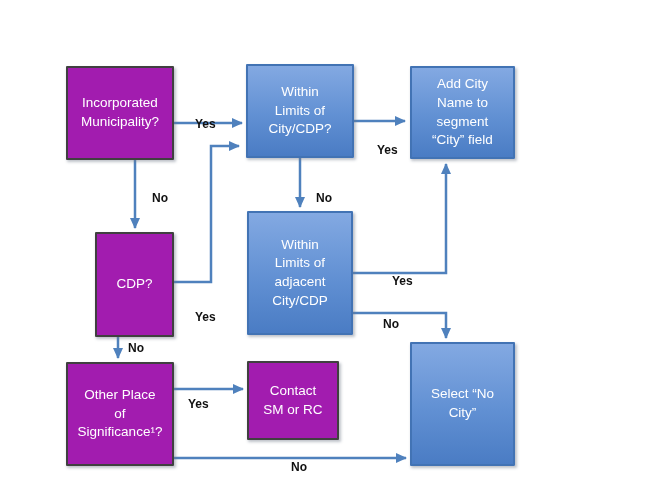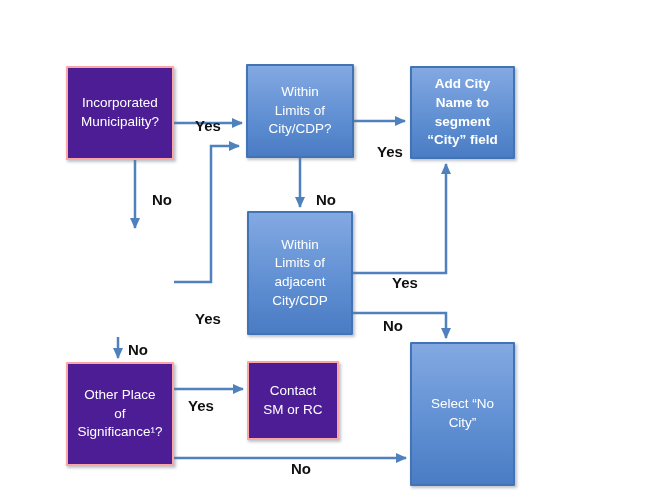--- a/index.html
+++ b/index.html
@@ -8,31 +8,31 @@
     font-family:"Liberation Sans",sans-serif;overflow:hidden;
   }
   .lines{position:absolute;left:0;top:0;width:666px;height:500px;pointer-events:none;}
   .node{
     position:absolute;box-sizing:border-box;
     display:flex;align-items:center;justify-content:center;
     text-align:center;color:#ffffff;font-size:13.5px;line-height:1.38;
     white-space:pre-line;border-radius:1px;
   }
   .node.solid{
-    background:#4c1d95;
-    border:2px solid #fca5a5;
+    background:#a21caf;
+    border:2px solid #404040;
     box-shadow:1.5px 2px 3px rgba(110,120,135,0.45);
   }
   .node.grad{
     background:linear-gradient(180deg,#83a9e2 0%,#6190d3 55%,#4a7cc4 100%);
     border:2px solid #4273b4;
     box-shadow:1.5px 2px 3px rgba(110,120,135,0.45);
   }
   .edge-label{
-    position:absolute;font-size:15px;font-weight:600;color:#111111;line-height:1.05;
+    position:absolute;font-size:12px;font-weight:600;color:#111111;line-height:1.05;
   }
   .footnote{
     position:absolute;left:42px;top:484px;font-size:10.6px;color:#000000;
     letter-spacing:0;white-space:nowrap;
   }
 </style>
 </head>
 <body>
 
 <div class="canvas">
@@ -57,39 +57,40 @@
     </g>
   </svg>
 
   <div class="node solid" style="left:66px;top:66px;width:108px;height:94px;">Incorporated
 Municipality?</div>
 
   <div class="node grad" style="left:246px;top:64px;width:108px;height:94px;">Within
 Limits of
 City/CDP?</div>
 
-  <div class="node grad" style="left:410px;top:66px;width:105px;height:93px;font-weight:bold;">Add City
+  <div class="node grad" style="left:410px;top:66px;width:105px;height:93px;">Add City
 Name to
 segment
 “City” field</div>
 
+  <div class="node solid" style="left:95px;top:232px;width:79px;height:105px;">CDP?</div>
 
   <div class="node grad" style="left:247px;top:211px;width:106px;height:124px;">Within
 Limits of
 adjacent
 City/CDP</div>
 
   <div class="node solid" style="left:66px;top:362px;width:108px;height:104px;">Other Place
 of
 Significance¹?</div>
 
   <div class="node solid" style="left:247px;top:361px;width:92px;height:79px;">Contact
 SM or RC</div>
 
-  <div class="node grad" style="left:410px;top:342px;width:105px;height:144px;">Select “No
+  <div class="node grad" style="left:410px;top:342px;width:105px;height:124px;">Select “No
 City”</div>
 
   <div class="edge-label" style="left:195px;top:118px;">Yes</div>
 
   <div class="edge-label" style="left:152px;top:192px;">No</div>
 
   <div class="edge-label" style="left:195px;top:311px;">Yes</div>
 
   <div class="edge-label" style="left:128px;top:342px;">No</div>
 

